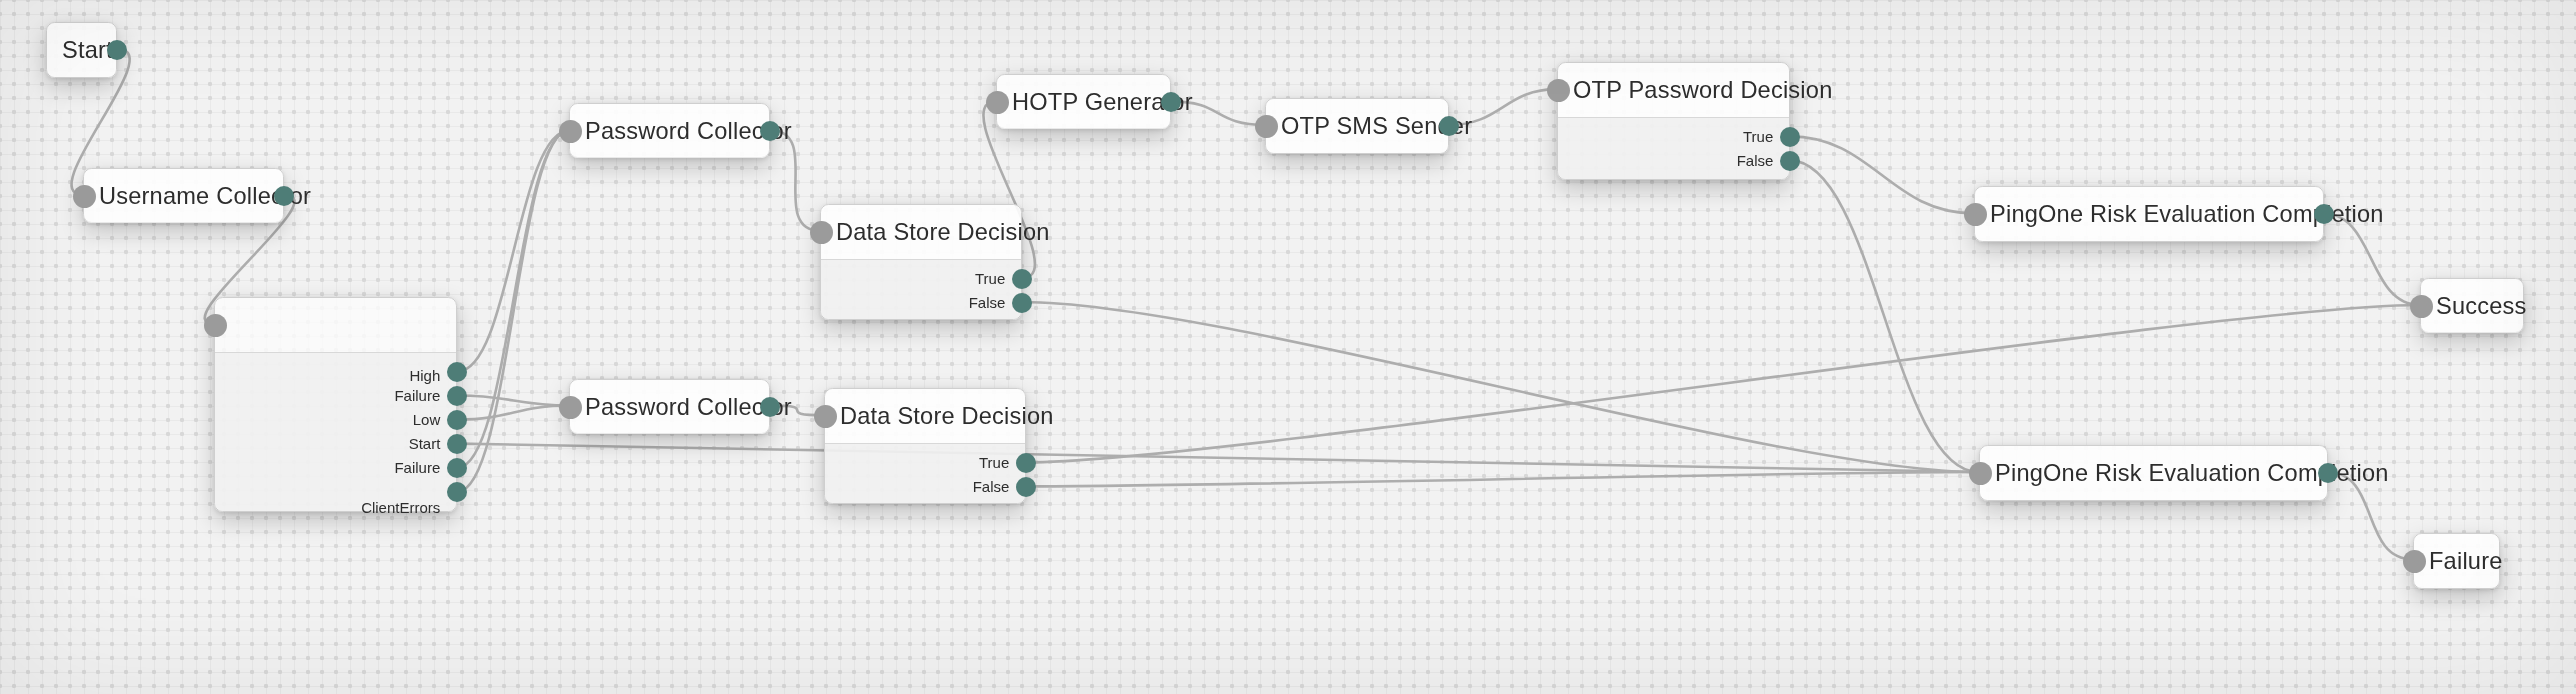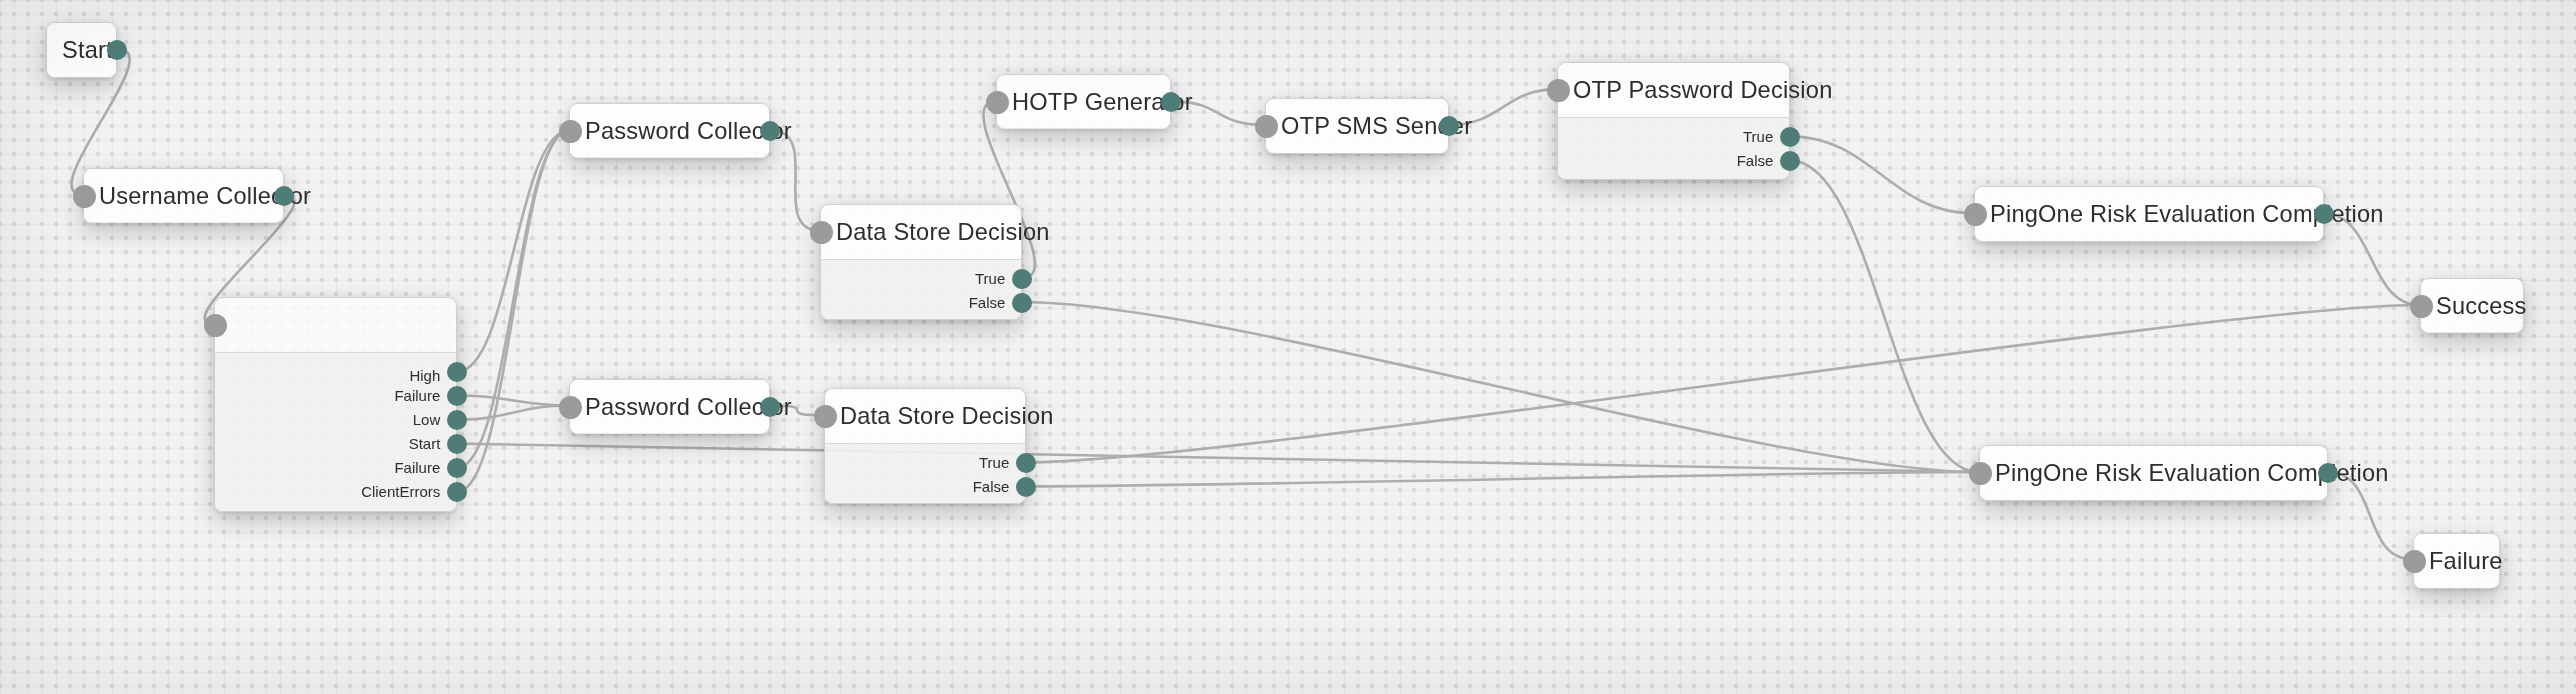--- a/index.html
+++ b/index.html
@@ -146,21 +146,21 @@
         <div class="port-row" style="top: 66px;">High</div>
         <span class="dot out" style="top: 64px;"></span>
         <div class="port-row" style="top: 86px;">Failure</div>
         <span class="dot out" style="top: 88px;"></span>
         <div class="port-row" style="top: 110px; text-align: right;">Low</div>
         <span class="dot out" style="top: 112px;"></span>
         <div class="port-row" style="top: 134px;">Start</div>
         <span class="dot out" style="top: 136px;"></span>
         <div class="port-row" style="top: 158px;">Failure</div>
         <span class="dot out" style="top: 160px;"></span>
-        <div class="port-row" style="top: 182px;">ClientErrors</div>
+        <div class="port-row" style="top: 198px;">ClientErrors</div>
         <span class="dot out" style="top: 184px;"></span>
       </div>
       <div class="node simple" style="left: 569px; top: 103px; width: 201px; height: 55px;">
         <div class="node-header">
           <span class="node-title">Password Collector</span>
         </div>
         <span class="dot in" style="top: 15.7px;"></span>
         <span class="dot out" style="top: 17px;"></span>
       </div>
       <div class="node decision" style="left: 820px; top: 204px; width: 202px; height: 116px;">

